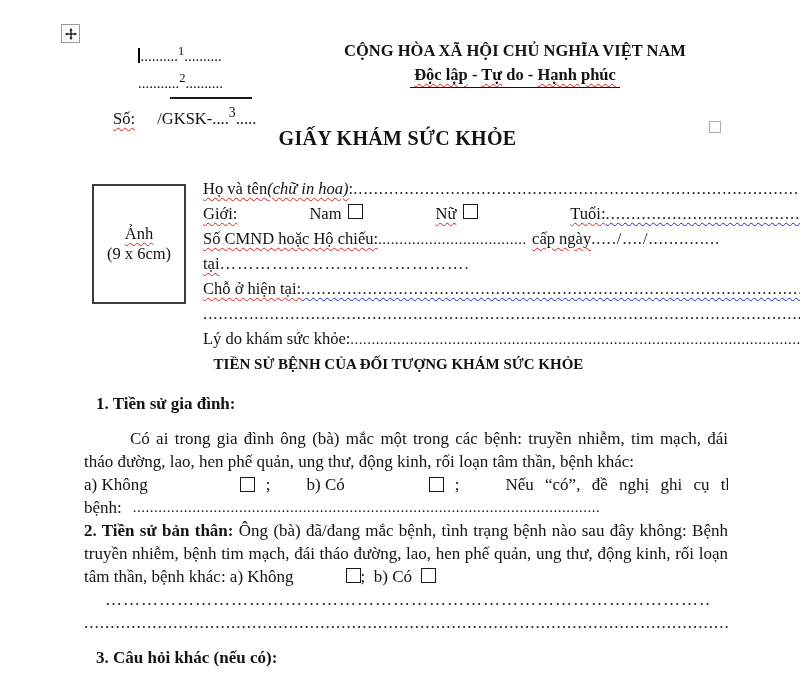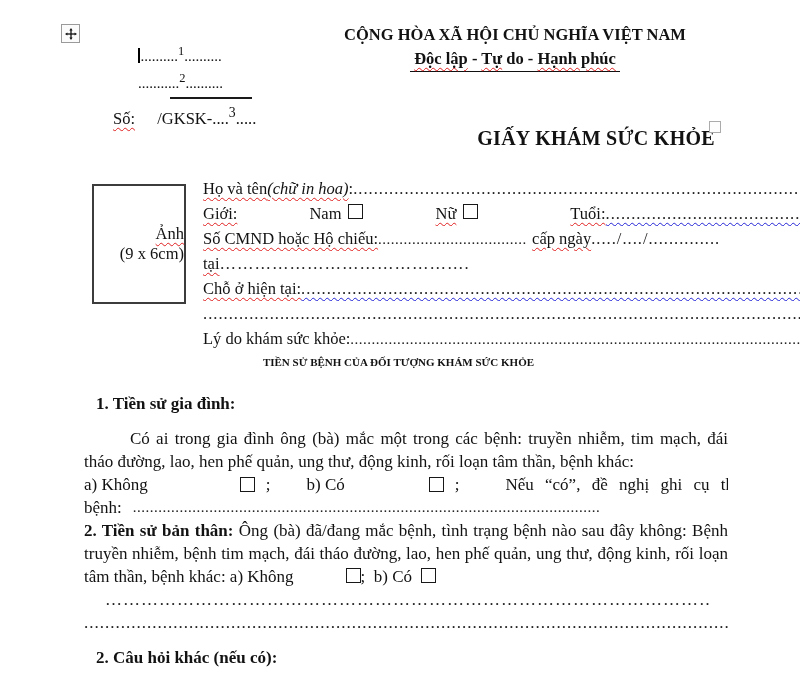--- a/index.html
+++ b/index.html
@@ -7,53 +7,53 @@
         font-family:"Liberation Serif","DejaVu Serif",serif;color:#121212;}
 
   
   .handle{position:absolute;left:61px;top:24px;width:17px;height:17px;border:1px solid #9a9a9a;
           background:#fbfbfb;display:flex;align-items:center;justify-content:center;}
 
   
   .hdr-left{position:absolute;left:138px;top:40px;font-size:15px;line-height:22px;white-space:nowrap;}
   .hdr-left .cursor{display:inline-block;width:1.5px;height:15px;background:#000;vertical-align:-2px;margin-right:1px;}
   .hdr-rule{width:82px;height:2px;background:#1a1a1a;margin:3px 0 0 32px;}
-  .hdr-right{position:absolute;left:305px;top:24px;width:420px;text-align:center;}
+  .hdr-right{position:absolute;left:305px;top:40px;width:420px;text-align:center;}
   .nat-title{font-weight:bold;font-size:16.5px;line-height:22px;}
   .nat-motto{font-weight:bold;font-size:16.5px;line-height:22px;margin-top:2px;display:inline-block;
              border-bottom:1.5px solid #111;padding:0 4px 1px 4px;text-align:right;}
   .so-line{position:absolute;left:113px;top:105px;font-size:16.5px;}
 
-  .doc-title{position:absolute;left:80px;right:85px;top:127px;text-align:right;
+  .doc-title{position:absolute;left:80px;right:85px;top:127px;text-align:center;
              font-weight:bold;font-size:20px;letter-spacing:.3px;}
   .anchor-sq{position:absolute;left:709px;top:121px;width:10px;height:10px;border:1px solid #ababab;background:#fdfdfd;}
 
   
   .info{position:absolute;left:92px;top:176px;right:72px;display:flex;align-items:flex-start;}
   .photo-box{width:90px;height:116px;border:2px solid #3c3c3c;margin-top:8px;flex:0 0 auto;
-             display:flex;flex-direction:column;align-items:flex-end;justify-content:center;font-size:16.5px;}
+             display:flex;flex-direction:column;align-items:center;justify-content:center;font-size:16.5px;}
   .fields{flex:1 1 auto;margin-left:17px;font-size:16.5px;}
   .fline{display:flex;align-items:baseline;height:25px;line-height:25px;white-space:nowrap;overflow:hidden;}
   .leader{flex:1 1 auto;overflow:hidden;white-space:nowrap;letter-spacing:1px;color:#222;}
   .leader.fixed{flex:0 0 auto;}
   .sp{display:inline-block;flex:0 0 auto;}
 
   
   .rw{text-decoration-line:underline;text-decoration-style:wavy;text-decoration-color:#e02020;
       text-decoration-thickness:1px;text-underline-offset:3px;}
   .bw{text-decoration-line:underline;text-decoration-style:wavy;text-decoration-color:#2323d6;
       text-decoration-thickness:1px;text-underline-offset:3px;}
   .it{font-style:italic;}
 
   .cb{display:inline-block;width:13px;height:13px;border:1.3px solid #181818;background:#fff;
       vertical-align:-1px;flex:0 0 auto;}
 
   
   .sec-heading{position:absolute;left:80px;right:83px;top:356px;text-align:center;
-               font-weight:bold;font-size:11px;}
+               font-weight:bold;font-size:15px;}
   .body{position:absolute;left:84px;top:380px;right:72px;font-size:17px;line-height:23px;}
   .body h3{margin:12px;font-size:17px;font-weight:bold;line-height:23px;}
   .body p{margin:0;text-align:justify;}
   .indent{text-indent:46px;}
   .optline{display:flex;align-items:center;height:23px;white-space:nowrap;overflow:hidden;gap:11px;}
   .dotline{height:23px;line-height:23px;overflow:hidden;white-space:nowrap;letter-spacing:1px;color:#222;}
   .fine{font-size:15px;letter-spacing:.5px;}
   .wsp{word-spacing:7px;}
   .gap-inline{display:inline-block;width:52px;}
 </style>
@@ -170,17 +170,17 @@
 
     <p>
       <b>2. Tiền sử bản thân: </b><span>Ông (bà) đã/đang mắc bệnh, tình trạng bệnh nào sau đây không: Bệnh truyền nhiễm, bệnh tim mạch, đái tháo đường, lao, hen phế quản, ung thư, động kinh, rối loạn tâm thần, bệnh khác: a) Không</span><span class="gap-inline"></span><span class="cb"></span><span>;</span>&nbsp;&nbsp;<span>b) Có</span>&nbsp;&nbsp;<span class="cb"></span>
     </p>
     <div class="optline">
       <span class="sp" style="width:10px;"></span>
       <span class="leader" style="margin-right:18px;">…………………………………………………………………………………………………………</span>
     </div>
     <div class="dotline"><span>......................................................................................................................................................................................</span></div>
 
-    <h3>2. Câu hỏi khác (nếu có):</h3>
+    <h3>3. Câu hỏi khác (nếu có):</h3>
     <div class="dotline"><span>......................................................................................................................................................................................</span></div>
   </div>
 
 </div>
 
 </body></html>

